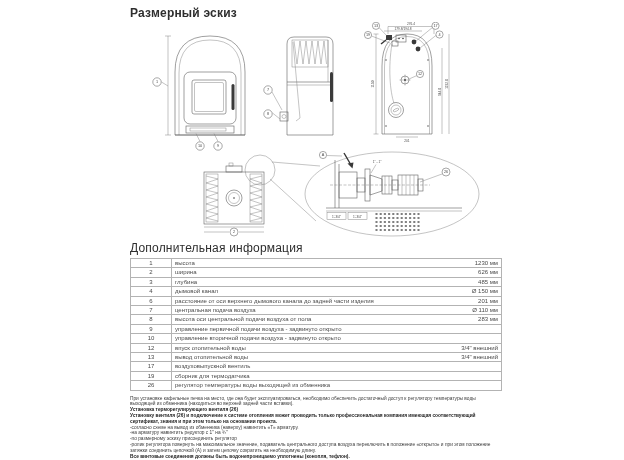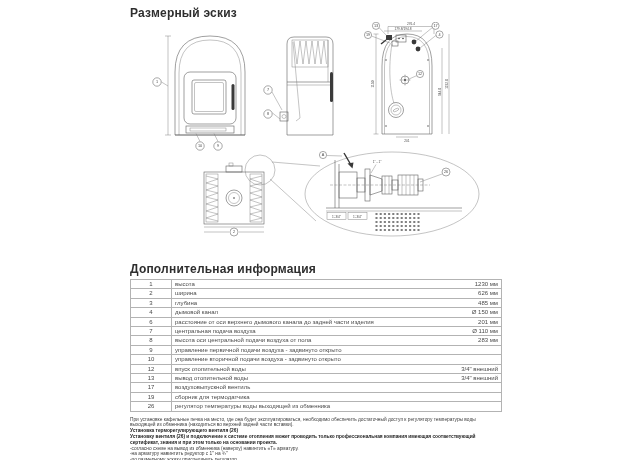--- a/index.html
+++ b/index.html
@@ -1,20 +1,20 @@
 <!DOCTYPE html>
 <html><head>
 <meta charset="utf-8">
 <style>
   html,body{margin:0;padding:0;background:#ffffff;}
   .page{position:relative;width:624px;height:460px;background:#ffffff;
         font-family:"Liberation Sans",sans-serif;color:#3d3d3d;overflow:hidden;}
   .content{position:absolute;left:130px;top:6px;width:372px;}
   h1.title{font-size:12px;font-weight:700;color:#2e2e2e;margin:0 0 2px 0;letter-spacing:.2px;}
-  h2.title{font-size:12px;font-weight:700;color:#2e2e2e;margin:24px 0 3px 0;letter-spacing:.2px;}
+  h2.title{font-size:12px;font-weight:400;color:#2e2e2e;margin:3px 0 3px 0;letter-spacing:.2px;}
   svg.drawing{display:block;}
   svg .ln{stroke:#606060;stroke-width:.6;fill:none;}
   svg .thin{stroke:#7a7a7a;stroke-width:.45;fill:none;}
   svg .bold{stroke:#333;stroke-width:1.4;fill:none;}
   svg .fill{fill:#3a3a3a;stroke:none;}
   svg .callout{fill:#fff;stroke:#606060;stroke-width:.55;}
   svg text{fill:#4a4a4a;}
   svg .ct{font-size:3.8px;text-anchor:middle;dominant-baseline:central;}
   svg .dt{font-size:3.2px;text-anchor:middle;}
   svg .dots{stroke:#555;stroke-width:1.5;stroke-dasharray:1 3.2;stroke-linecap:round;fill:none;}

